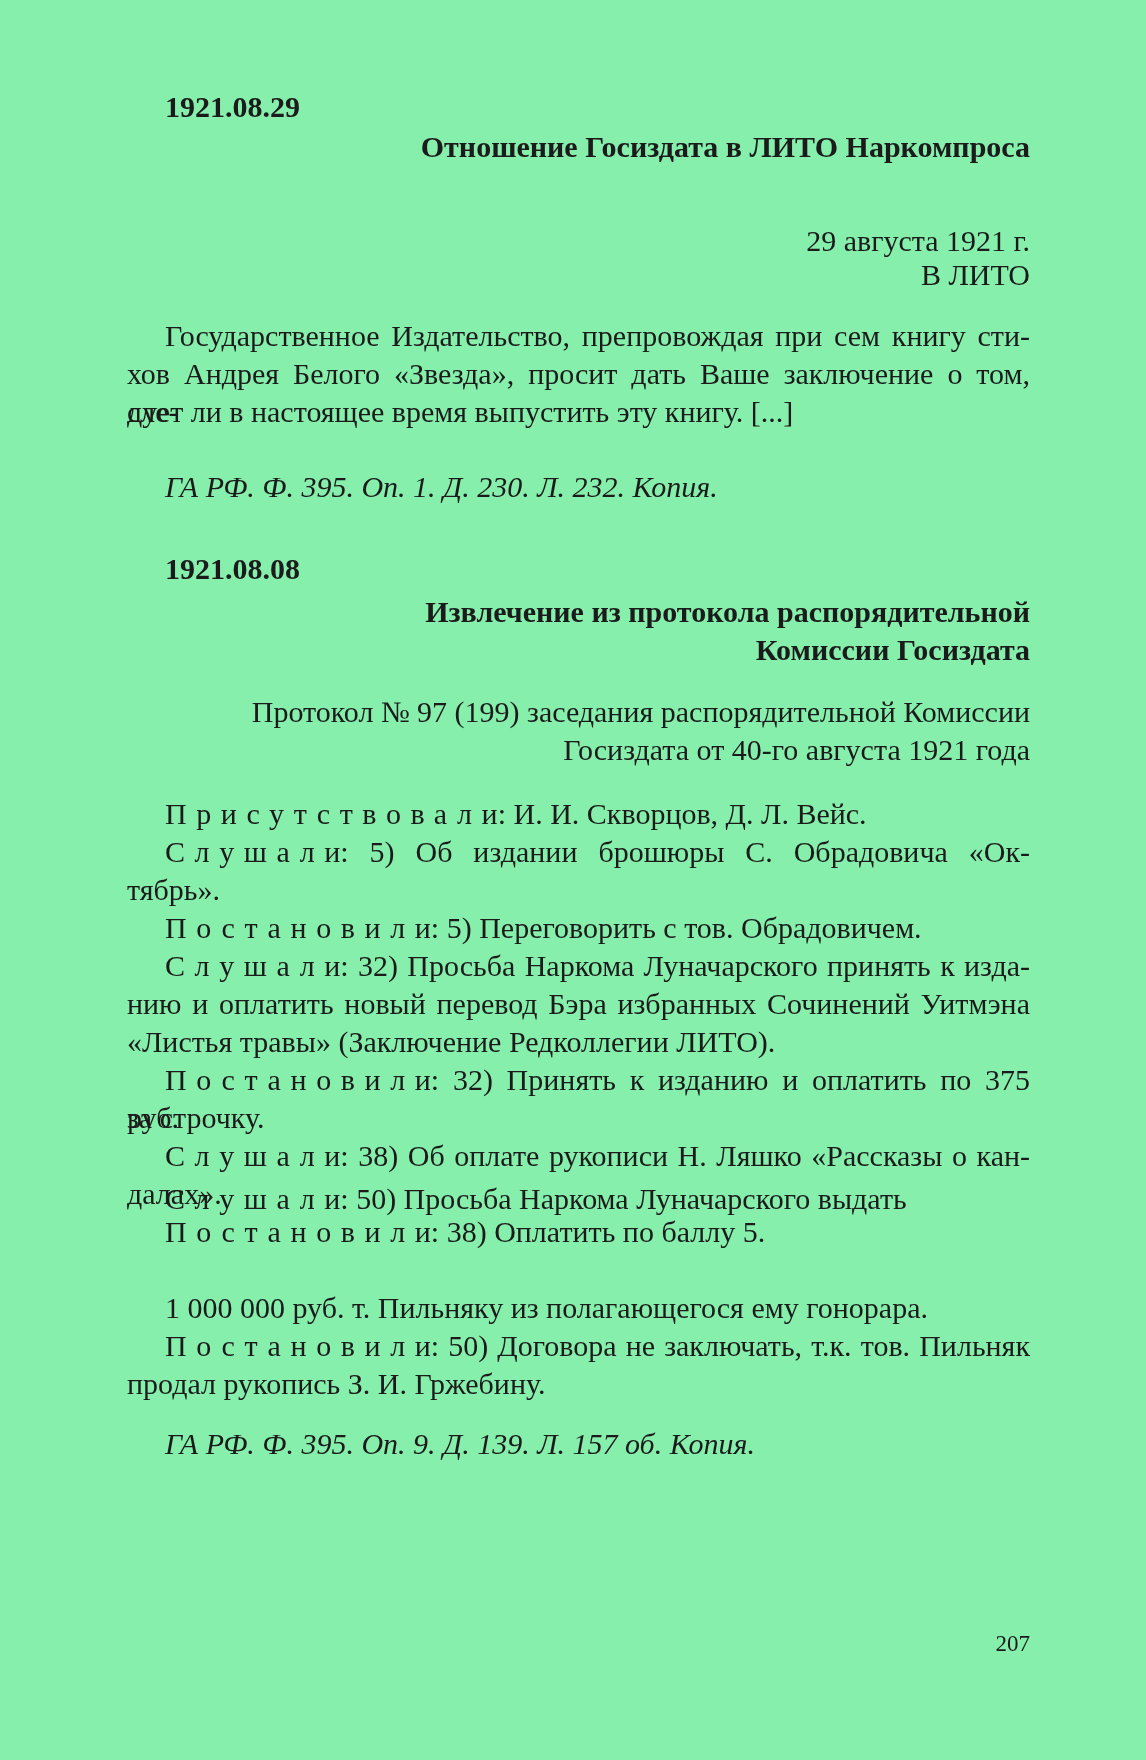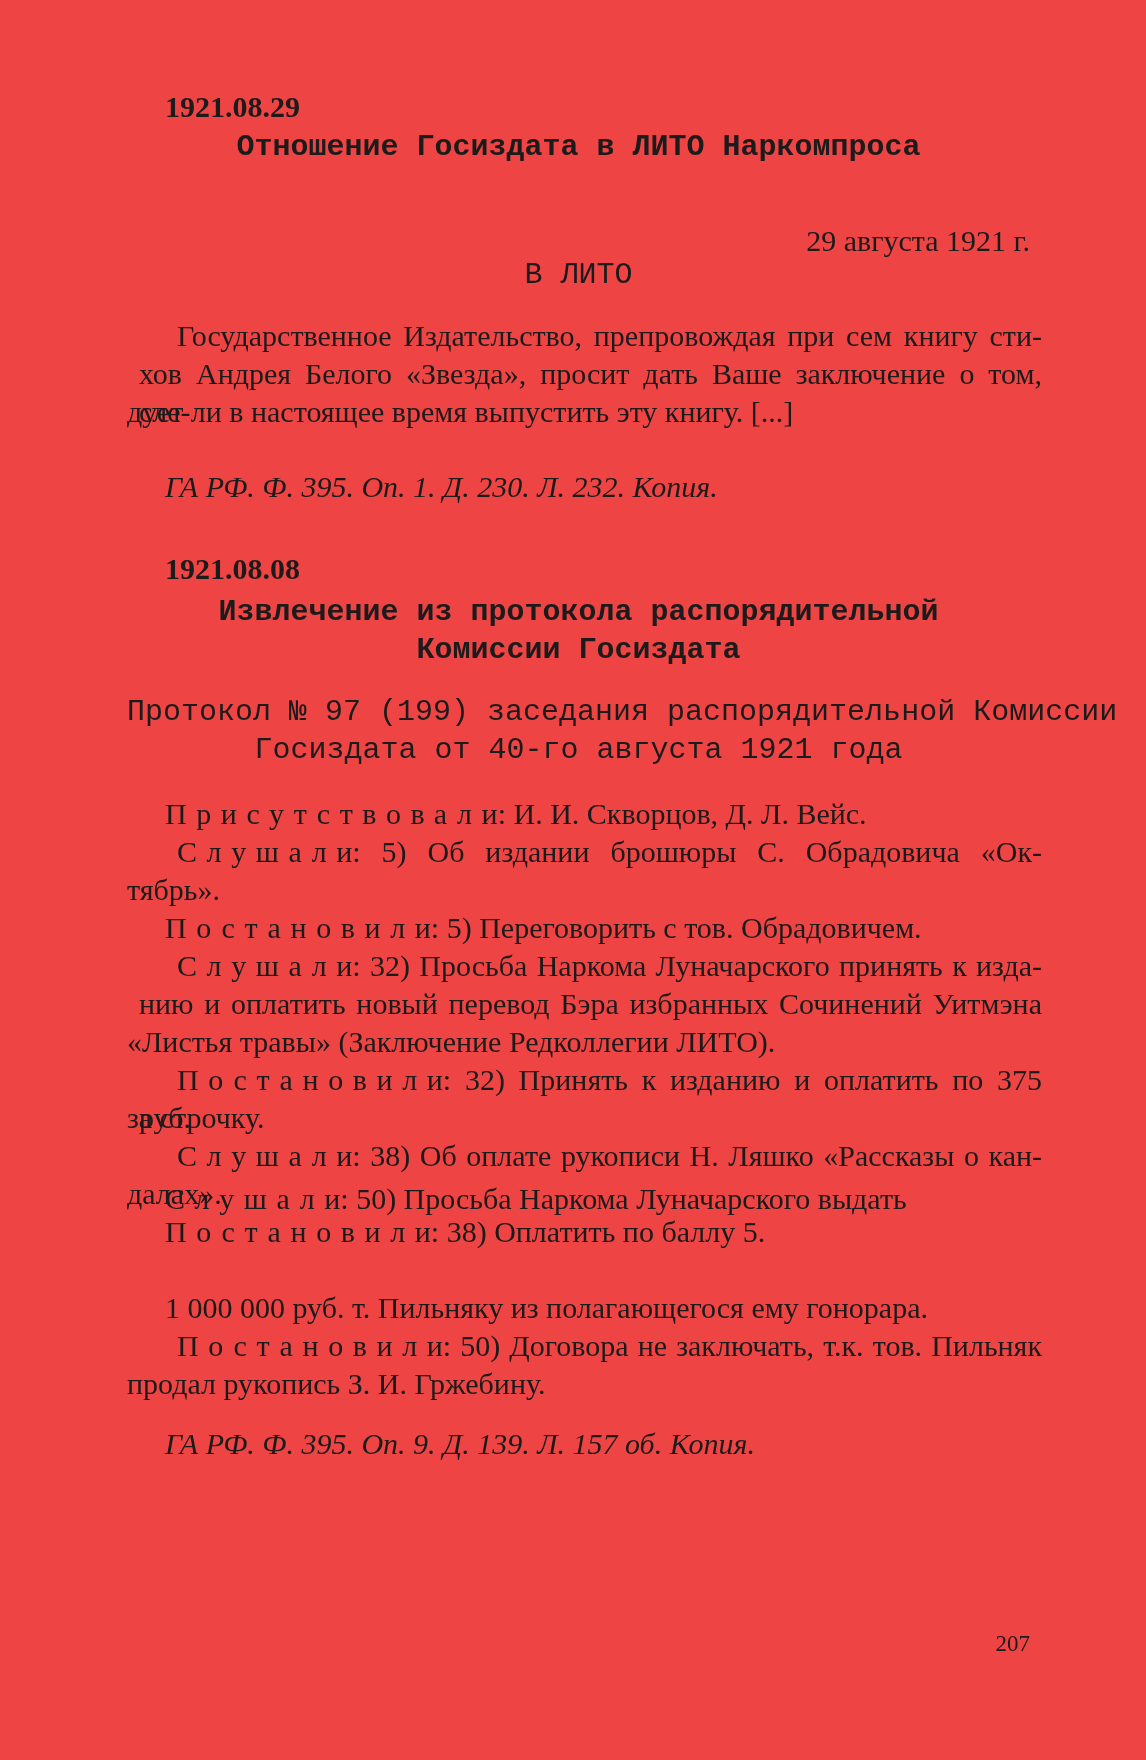--- a/index.html
+++ b/index.html
@@ -4,40 +4,40 @@
 <style>
   html, body {
     margin: 0;
     padding: 0;
     background: #e8e8e8;
   }
   .page {
     position: relative;
     width: 1146px;
     height: 1760px;
-    background: #ef4444;
+    background: #86efac;
     color: #1b1b1b;
     font-family: "Liberation Serif", "DejaVu Serif", serif;
     overflow: hidden;
   }
   .line {
     position: absolute;
     left: 127px;
     width: 903px;
     height: 38px;
     line-height: 38px;
     font-size: 30px;
     white-space: nowrap;
   }
   .b   { font-weight: 700; }
   .i   { font-style: italic; }
-  .c   { text-align: center; font-family: Liberation Mono, monospace; }
+  .c   { text-align: right; }
   .r   { text-align: right; margin-top: 32px; }
   .ind { text-indent: 38px; }
-  .j   { text-align: justify; text-align-last: justify; white-space: normal; margin-left: 12px; }
+  .j   { text-align: justify; text-align-last: justify; white-space: normal; }
   .sp  { letter-spacing: 0.32em; margin-right: -0.32em; }
   .pageno { font-size: 23px; }
 </style>
 </head>
 <body>
 
 <div class="page">
 
   <div class="line b ind" style="top:88px">1921.08.29</div>
   <div class="line b c" style="top:128px">Отношение Госиздата в ЛИТО Наркомпроса</div>

